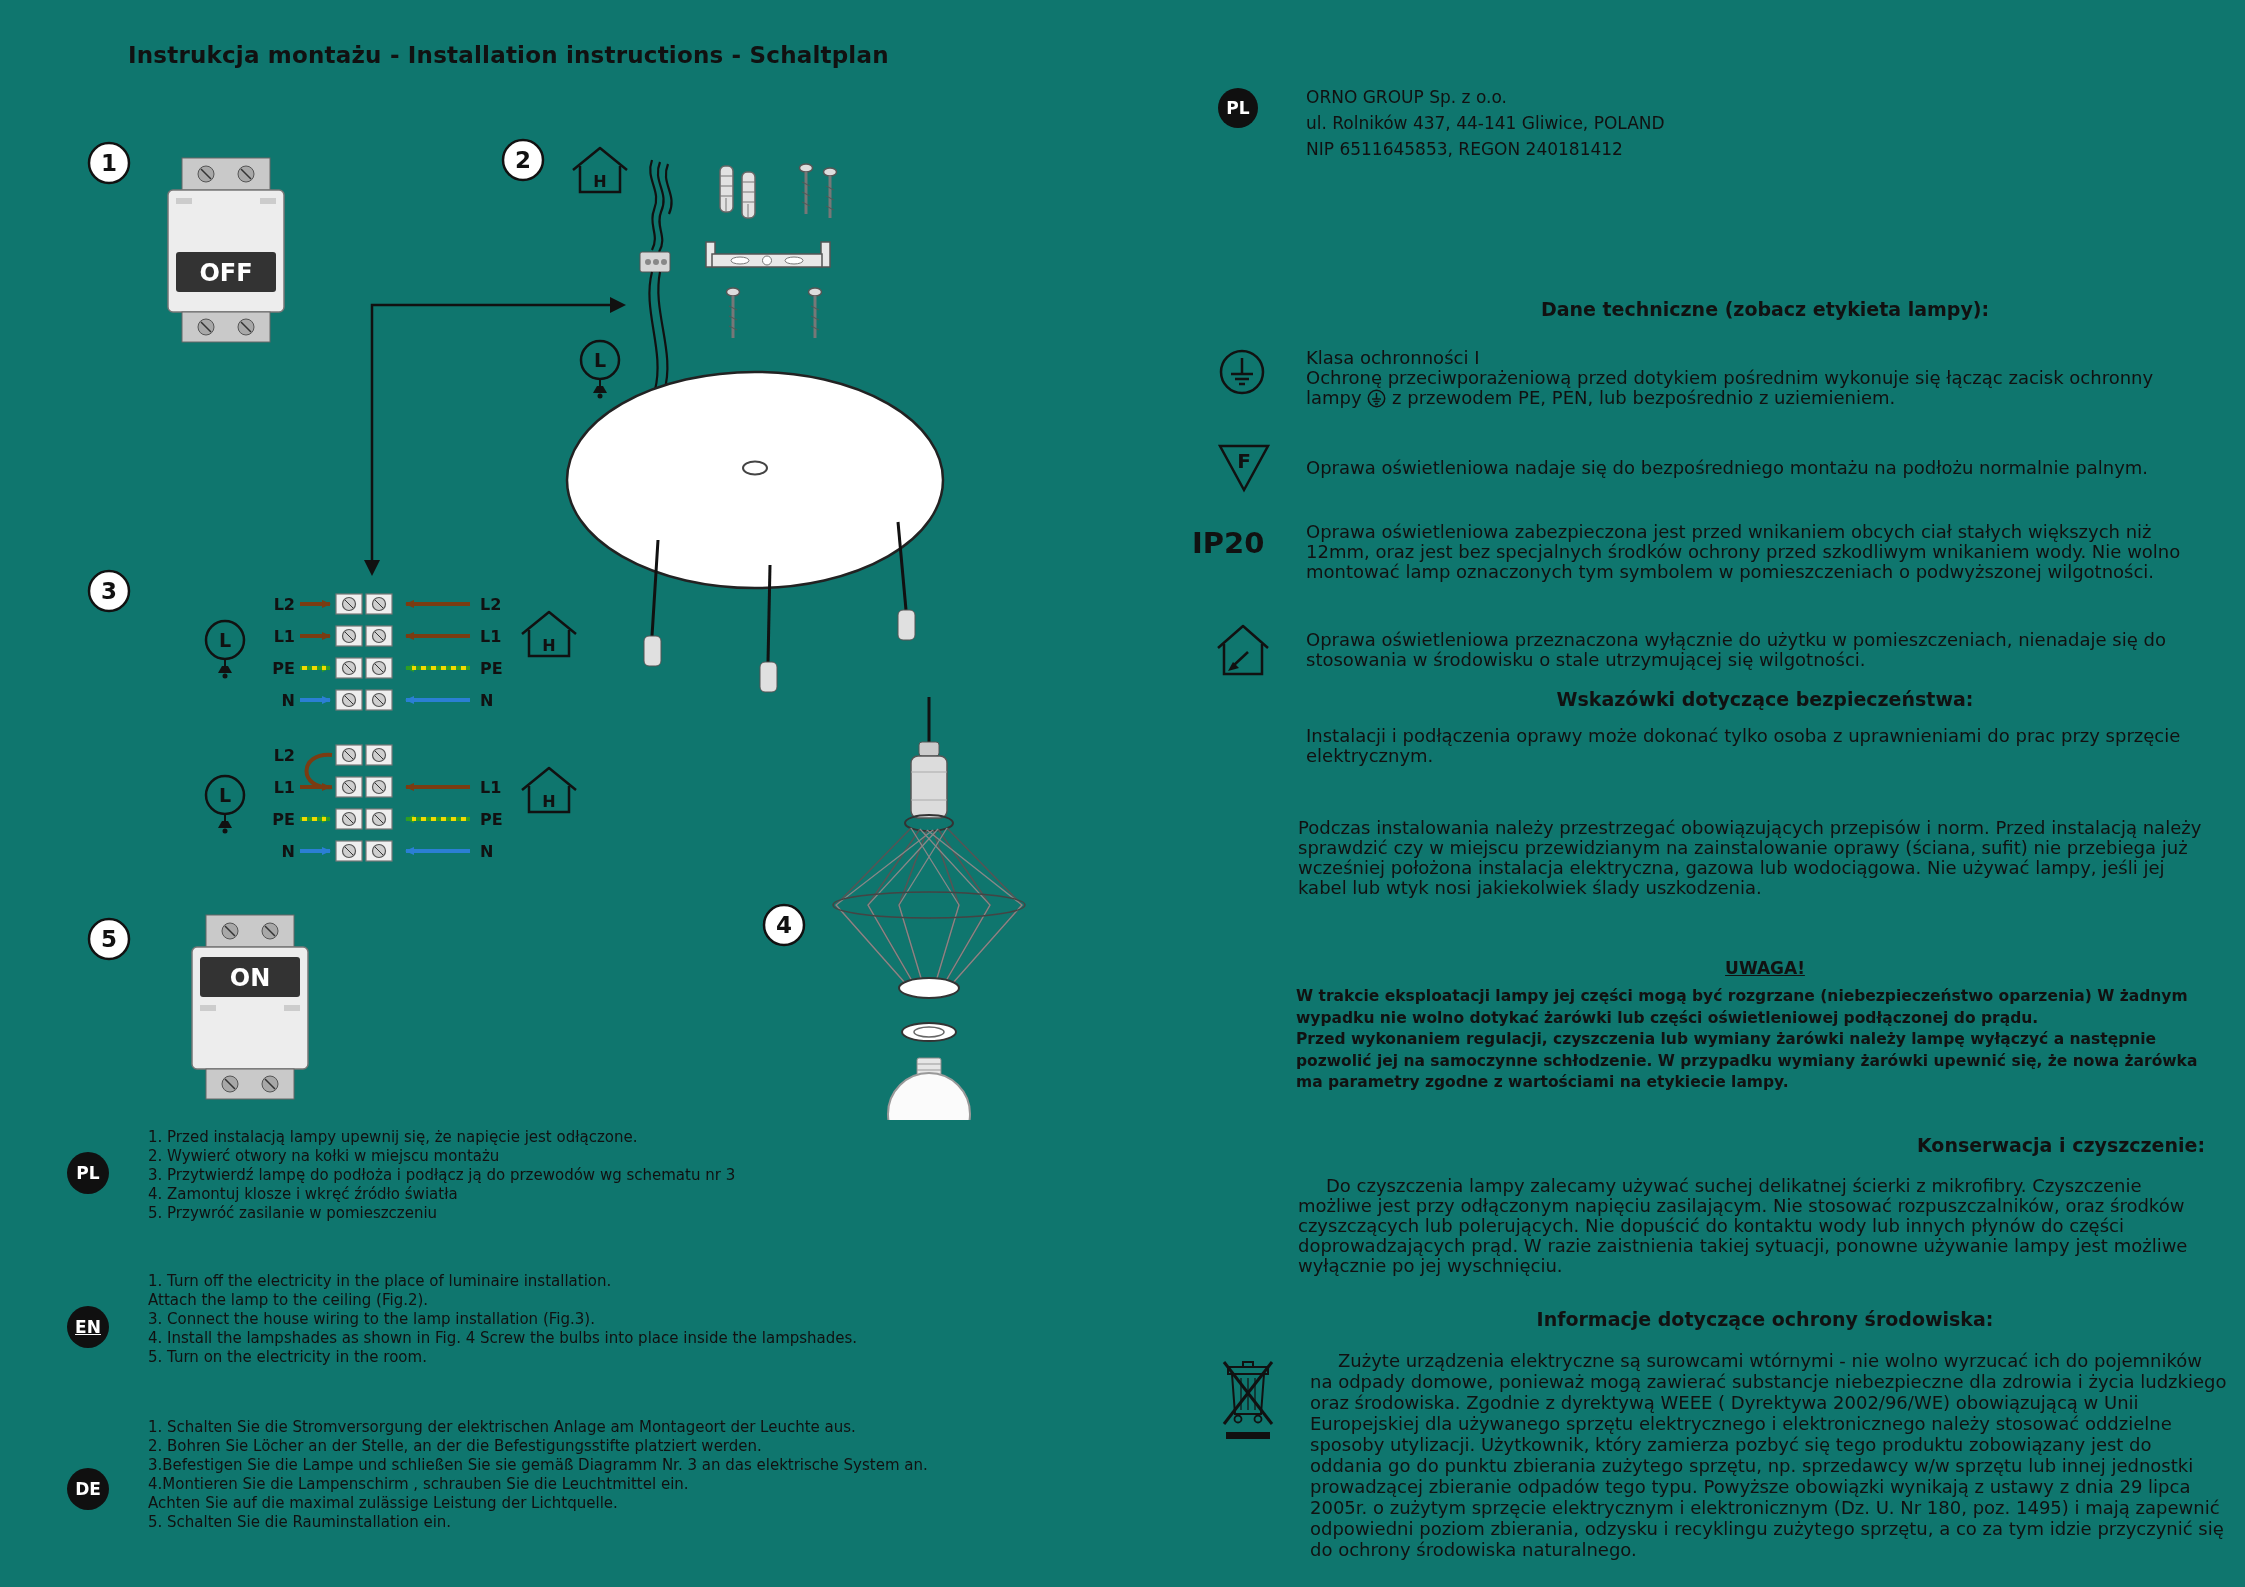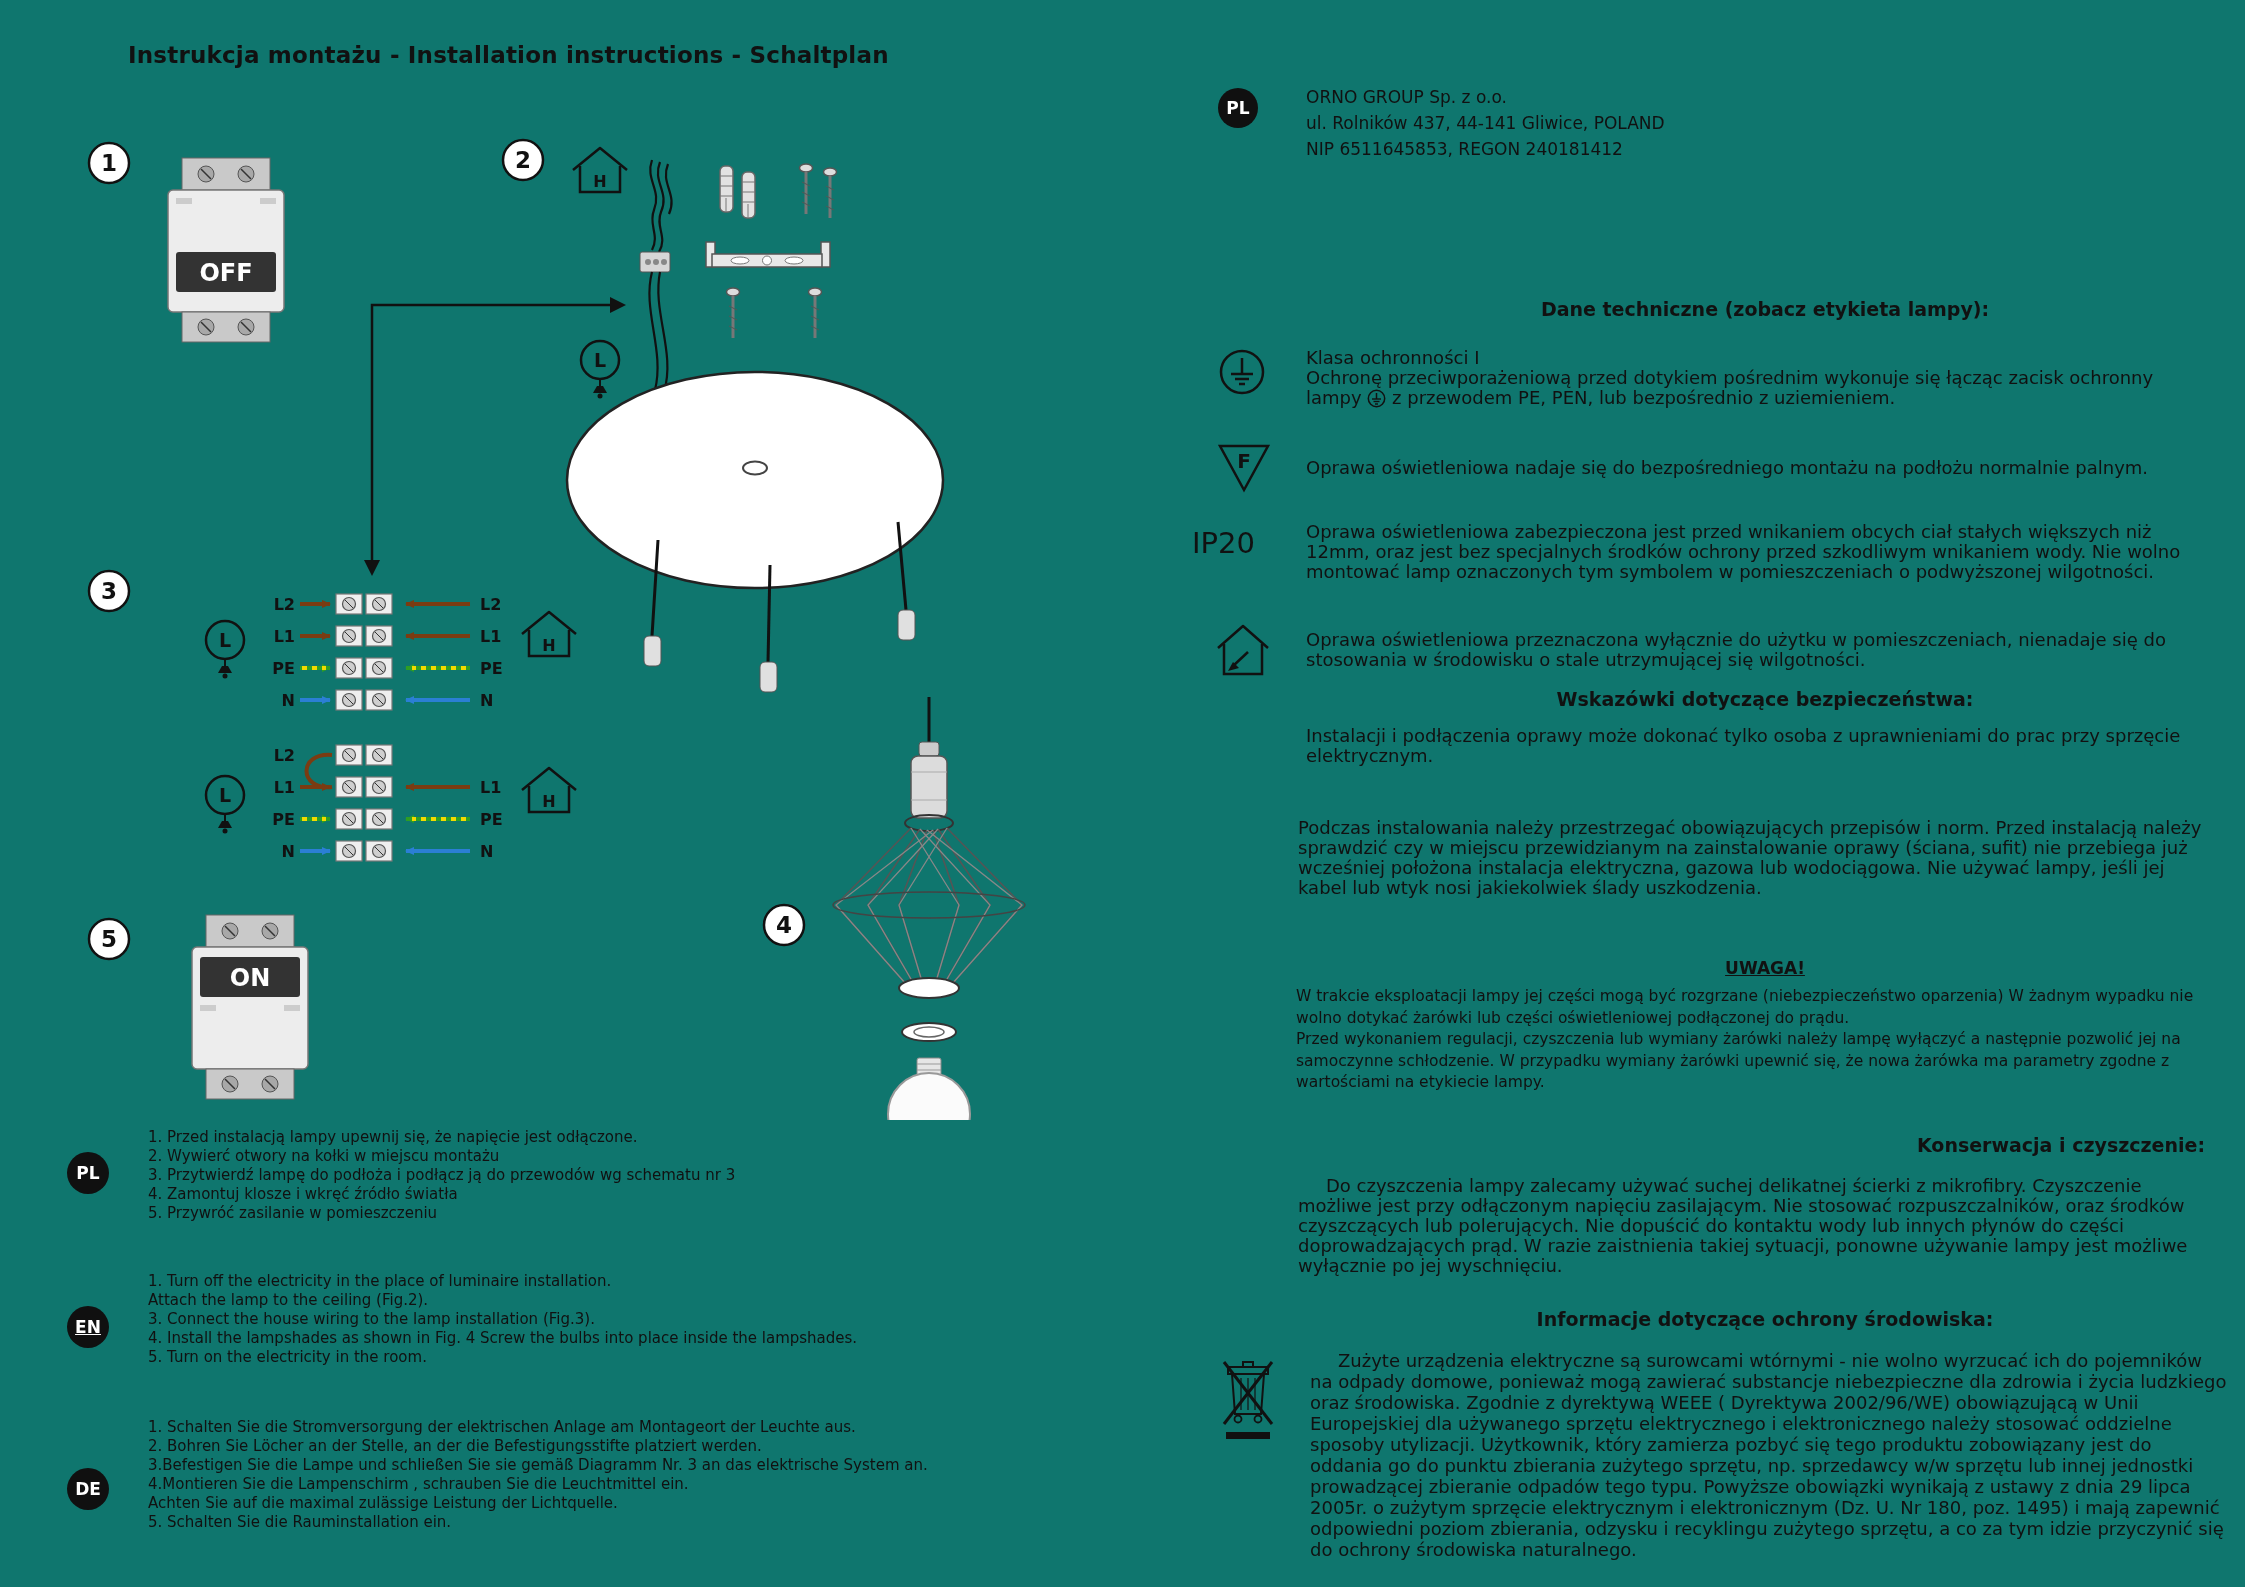--- a/index.html
+++ b/index.html
@@ -395,37 +395,37 @@
         <line x1="8" y1="15" x2="11" y2="15" stroke="#111" stroke-width="1.4"></line>
       </svg><span> z przewodem PE, PEN, lub bezpośrednio z uziemieniem.</span>
   </div>
 
   <svg class="abs" style="left:1216px;top:442px;" width="56" height="52" viewBox="0 0 56 52">
     <polygon points="4,4 52,4 28,48" fill="none" stroke="#111" stroke-width="2.5"></polygon>
     <text x="28" y="26" text-anchor="middle" font-size="20" font-weight="bold">F</text>
   </svg>
   <div class="abs rc-text" style="left:1306px;top:458px;width:910px;">Oprawa oświetleniowa nadaje się do bezpośredniego montażu na podłożu normalnie palnym.</div>
 
-  <div class="abs" style="left:1192px;top:526px;font-size:29px;font-weight:normal;">IP20</div>
+  <div class="abs" style="left:1192px;top:526px;font-size:29px;font-weight:bold;">IP20</div>
   <div class="abs rc-text" style="left:1306px;top:522px;width:912px;">Oprawa oświetleniowa zabezpieczona jest przed wnikaniem obcych ciał stałych większych niż 12mm, oraz jest bez specjalnych środków ochrony przed szkodliwym wnikaniem wody. Nie wolno montować lamp oznaczonych tym symbolem w pomieszczeniach o podwyższonej wilgotności.</div>
 
   <svg class="abs" style="left:1214px;top:622px;" width="58" height="58" viewBox="0 0 58 58">
     <polyline points="4,26 29,4 54,26" fill="none" stroke="#111" stroke-width="2.5" stroke-linejoin="round"></polyline>
     <path d="M10,22 L10,52 L48,52 L48,22" fill="none" stroke="#111" stroke-width="2.5"></path>
     <line x1="34" y1="30" x2="19" y2="44" stroke="#111" stroke-width="2.5"></line>
     <polygon points="14,49 25,46 19,40" fill="#111"></polygon>
   </svg>
   <div class="abs rc-text" style="left:1306px;top:630px;width:900px;">Oprawa oświetleniowa przeznaczona wyłącznie do użytku w pomieszczeniach, nienadaje się do stosowania w środowisku o stale utrzymującej się wilgotności.</div>
 
   <div class="abs rc-head" style="left:1290px;top:688px;width:950px;">Wskazówki dotyczące bezpieczeństwa:</div>
   <div class="abs rc-text" style="left:1306px;top:726px;width:880px;">Instalacji i podłączenia oprawy może dokonać tylko osoba z uprawnieniami do prac przy sprzęcie elektrycznym.</div>
   <div class="abs rc-text" style="left:1298px;top:818px;width:915px;">Podczas instalowania należy przestrzegać obowiązujących przepisów i norm. Przed instalacją należy sprawdzić czy w miejscu przewidzianym na zainstalowanie oprawy (ściana, sufit) nie przebiega już wcześniej położona instalacja elektryczna, gazowa lub wodociągowa.  Nie używać lampy, jeśli jej kabel lub wtyk nosi jakiekolwiek ślady uszkodzenia.</div>
 
   <div class="abs rc-head" style="left:1290px;top:958px;width:950px;font-size:17px;text-decoration:underline;">UWAGA!</div>
-  <div class="abs rc-text pre" style="left:1296px;top:986px;width:922px;line-height:21.5px;font-size:15.5px;">W trakcie eksploatacji lampy jej części mogą być rozgrzane (niebezpieczeństwo oparzenia) W żadnym wypadku nie wolno dotykać żarówki lub części oświetleniowej podłączonej do prądu.
+  <div class="abs rc-text pre" style="left:1296px;top:986px;width:922px;line-height:21.5px;font-size:15.5px;font-weight:bold;">W trakcie eksploatacji lampy jej części mogą być rozgrzane (niebezpieczeństwo oparzenia) W żadnym wypadku nie wolno dotykać żarówki lub części oświetleniowej podłączonej do prądu.
 Przed wykonaniem regulacji, czyszczenia lub wymiany żarówki należy lampę wyłączyć a następnie pozwolić jej na samoczynne schłodzenie. W przypadku wymiany żarówki upewnić się, że nowa żarówka ma parametry zgodne z wartościami na etykiecie lampy.</div>
 
   <div class="abs rc-head" style="left:1255px;top:1134px;width:950px;text-align:right;">Konserwacja i czyszczenie:</div>
   <div class="abs rc-text indent" style="left:1298px;top:1176px;width:918px;">Do czyszczenia lampy zalecamy używać suchej delikatnej ścierki z mikrofibry. Czyszczenie możliwe jest przy odłączonym napięciu zasilającym. Nie stosować rozpuszczalników, oraz środków czyszczących lub polerujących. Nie dopuścić do kontaktu wody lub innych płynów do części doprowadzających prąd. W razie zaistnienia takiej sytuacji, ponowne używanie lampy jest możliwe wyłącznie po jej wyschnięciu.</div>
 
   <div class="abs rc-head" style="left:1290px;top:1308px;width:950px;">Informacje dotyczące ochrony środowiska:</div>
   <svg class="abs" style="left:1218px;top:1352px;" width="62" height="95" viewBox="0 0 62 95">
     <path d="M14,22 L46,22 L43,62 L17,62 Z" fill="none" stroke="#111" stroke-width="2"></path>
     <line x1="23" y1="26" x2="23" y2="58" stroke="#111" stroke-width="1.2"></line>
     <line x1="30" y1="26" x2="30" y2="58" stroke="#111" stroke-width="1.2"></line>

